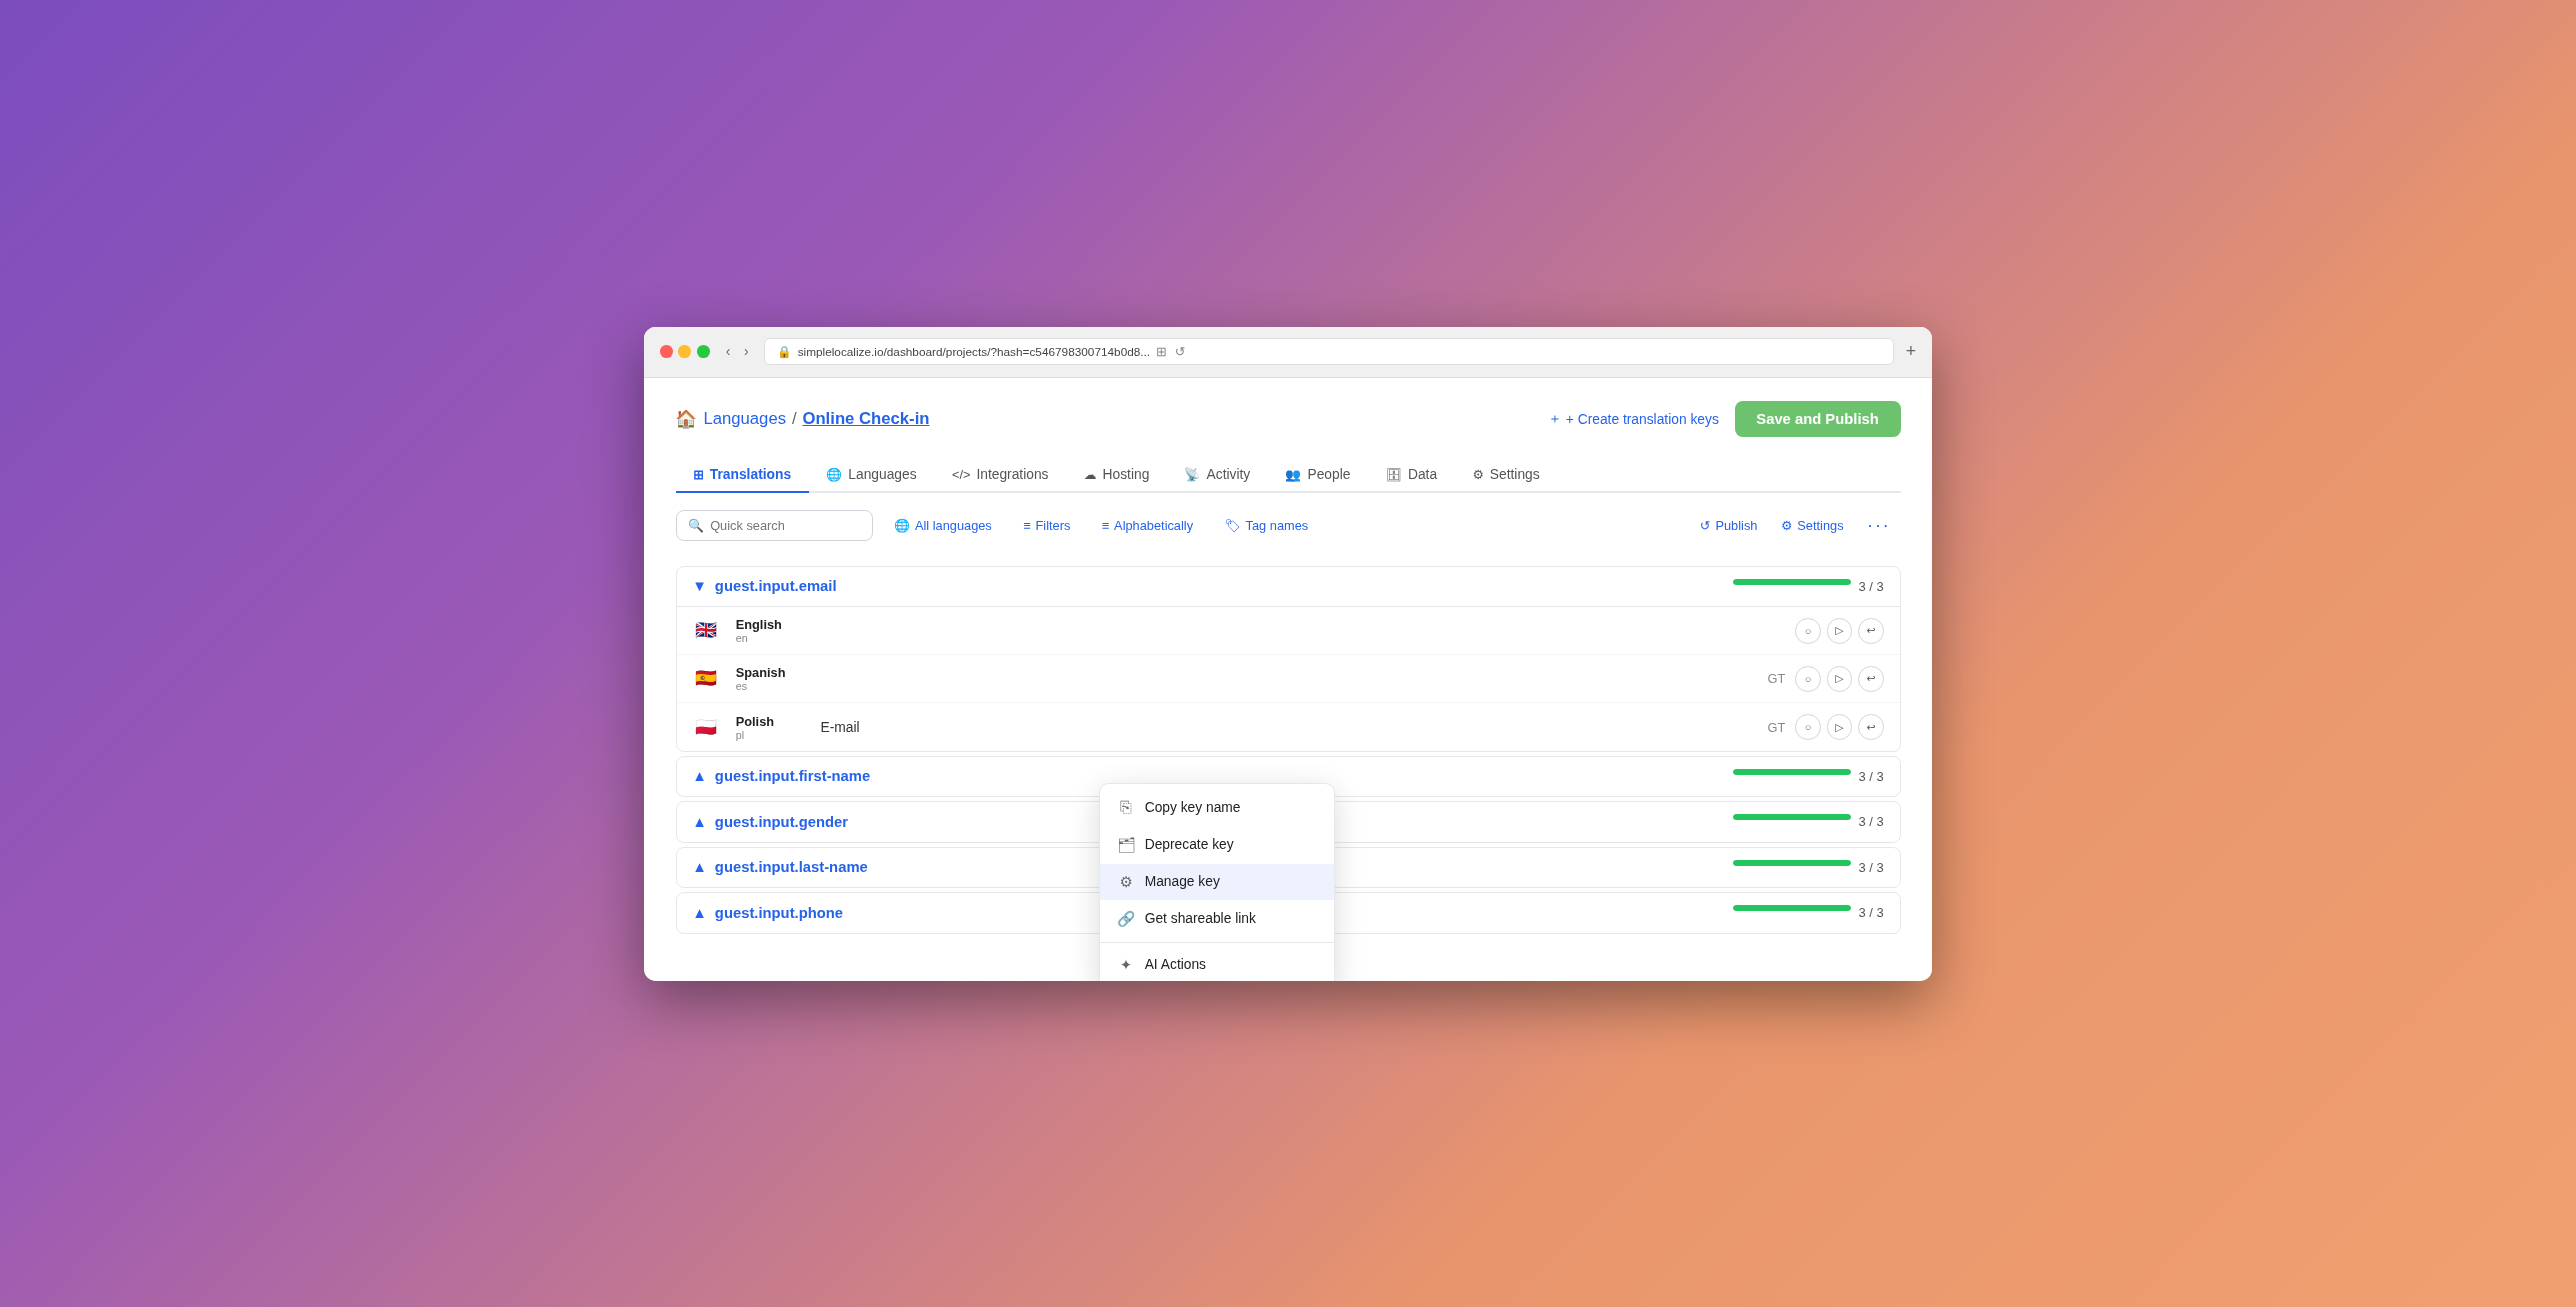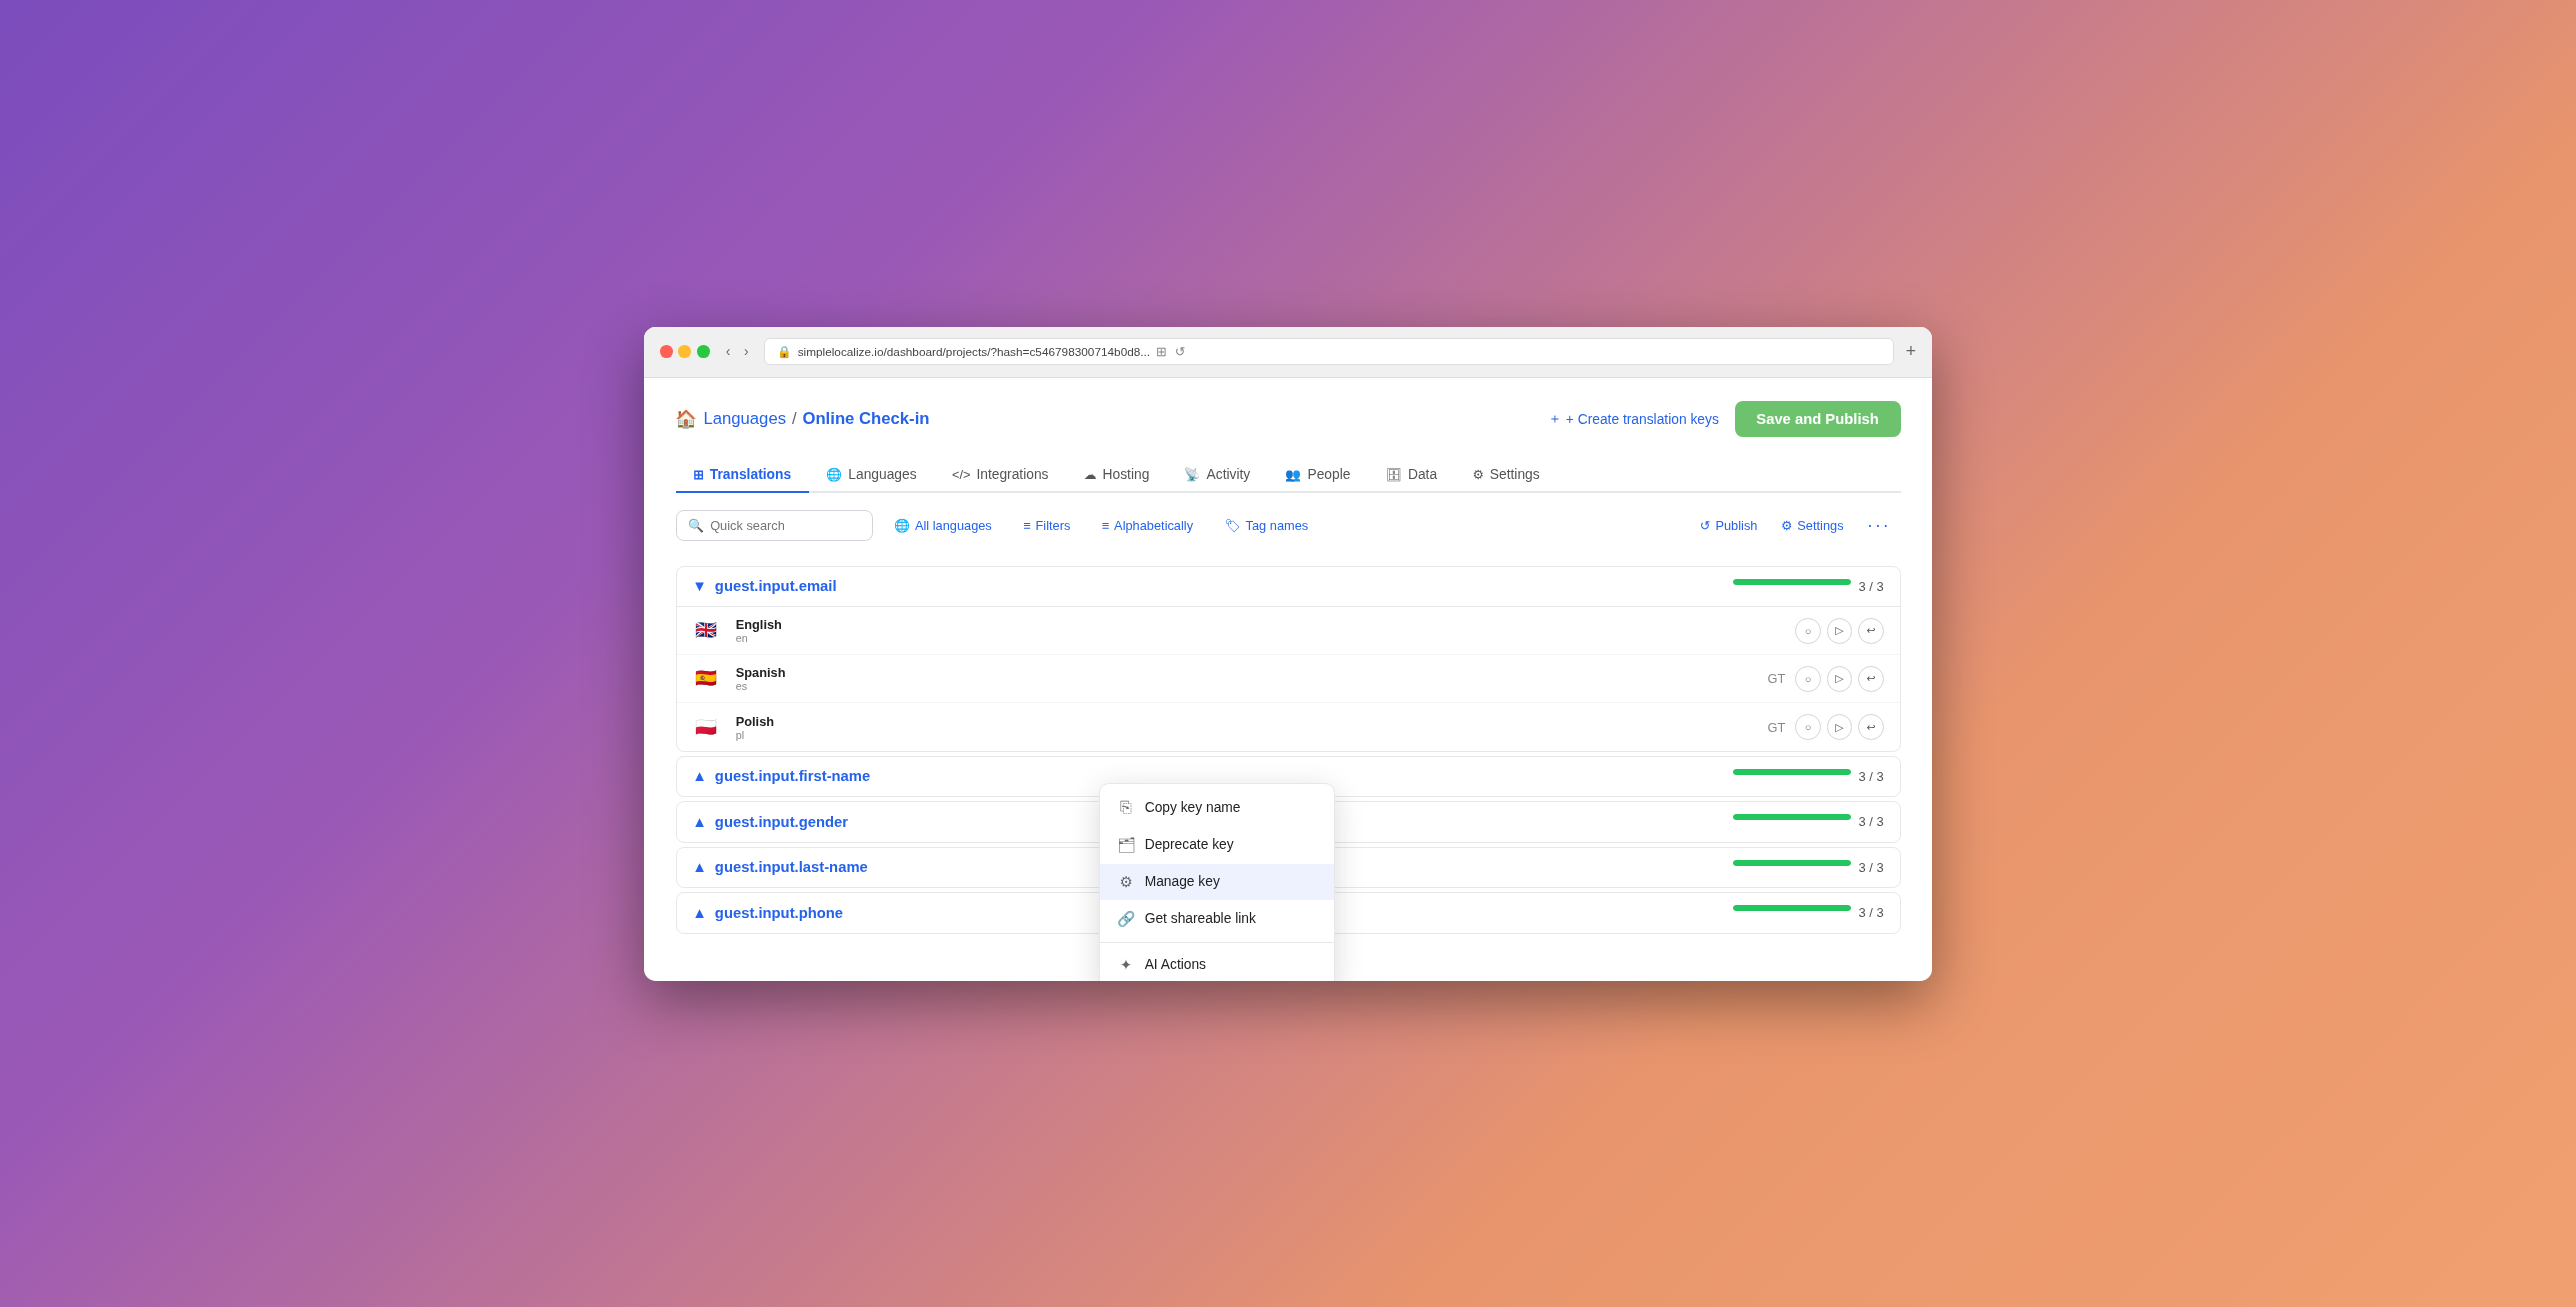--- a/index.html
+++ b/index.html
@@ -62,21 +62,21 @@
     .breadcrumb-row {
       display: flex;
       align-items: center;
       justify-content: space-between;
       margin-bottom: 19.7px;
     }
     .breadcrumb {
       display: flex; align-items: center; gap: 5.9px;
       font-size: 17.7px; color: #2563eb;
     }
-    .breadcrumb .project-name { font-weight: 700; }
+    .breadcrumb .project-name { font-weight: 700; text-decoration: underline; }
     .header-actions {
       display: flex; align-items: center; gap: 15.8px;
     }
     .create-keys-btn {
       background: none;
       border: none;
       color: #2563eb;
       font-size: 13.8px;
       cursor: pointer;
       display: flex;
@@ -458,20 +458,21 @@
               <button class="row-action-btn" title="More">↩</button>
             </div>
           </div>
 
           <div class="translation-row">
             <div class="lang-flag">🇵🇱</div>
             <div class="lang-info">
               <div class="lang-name">Polish</div>
               <div class="lang-code">pl</div>
             </div>
+            <input class="translation-value" type="text" value="E-mail" style="">
             <div class="row-actions">
               <span class="google-translate-icon" style="font-size:12.8px;color:#888;">GT</span>
               <button class="row-action-btn" title="Approve">○</button>
               <button class="row-action-btn" title="Play">▷</button>
               <button class="row-action-btn" title="More">↩</button>
             </div>
           </div>
         </div>
       </div>
 

